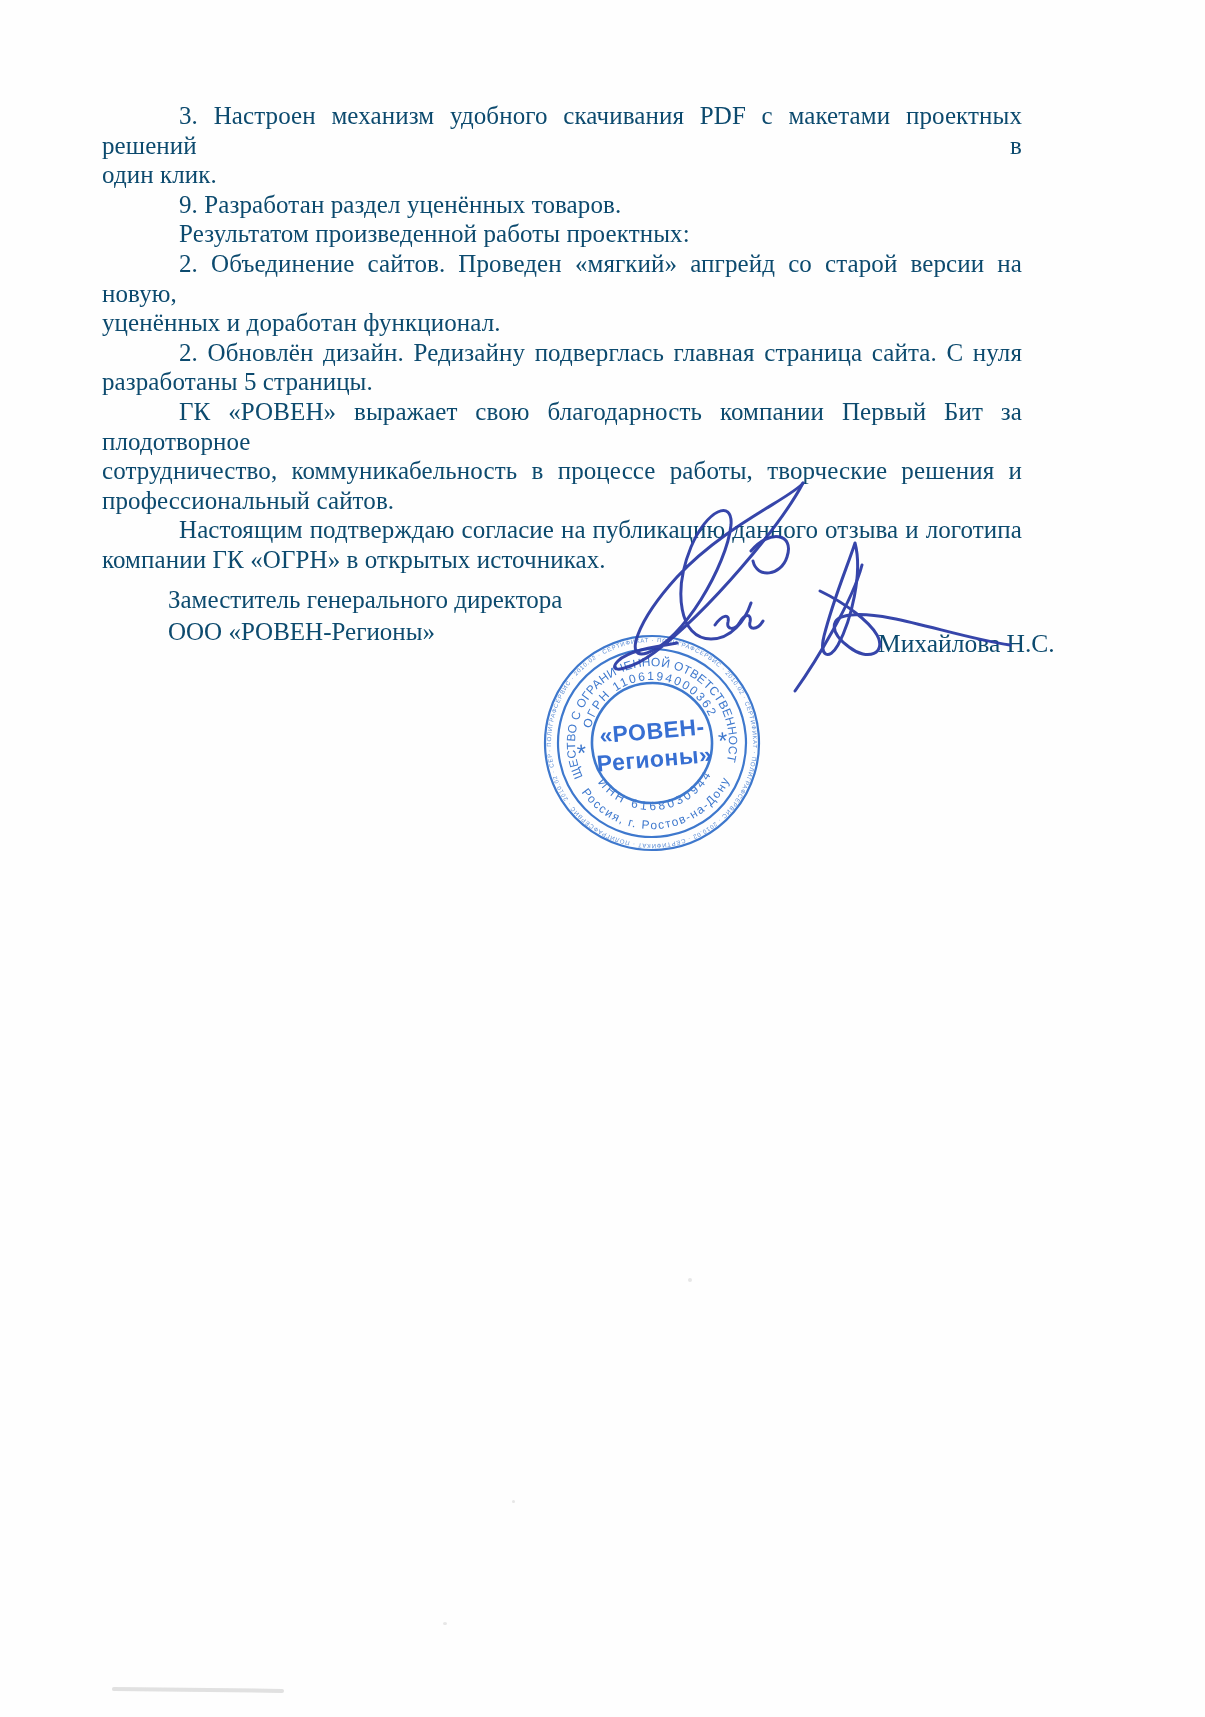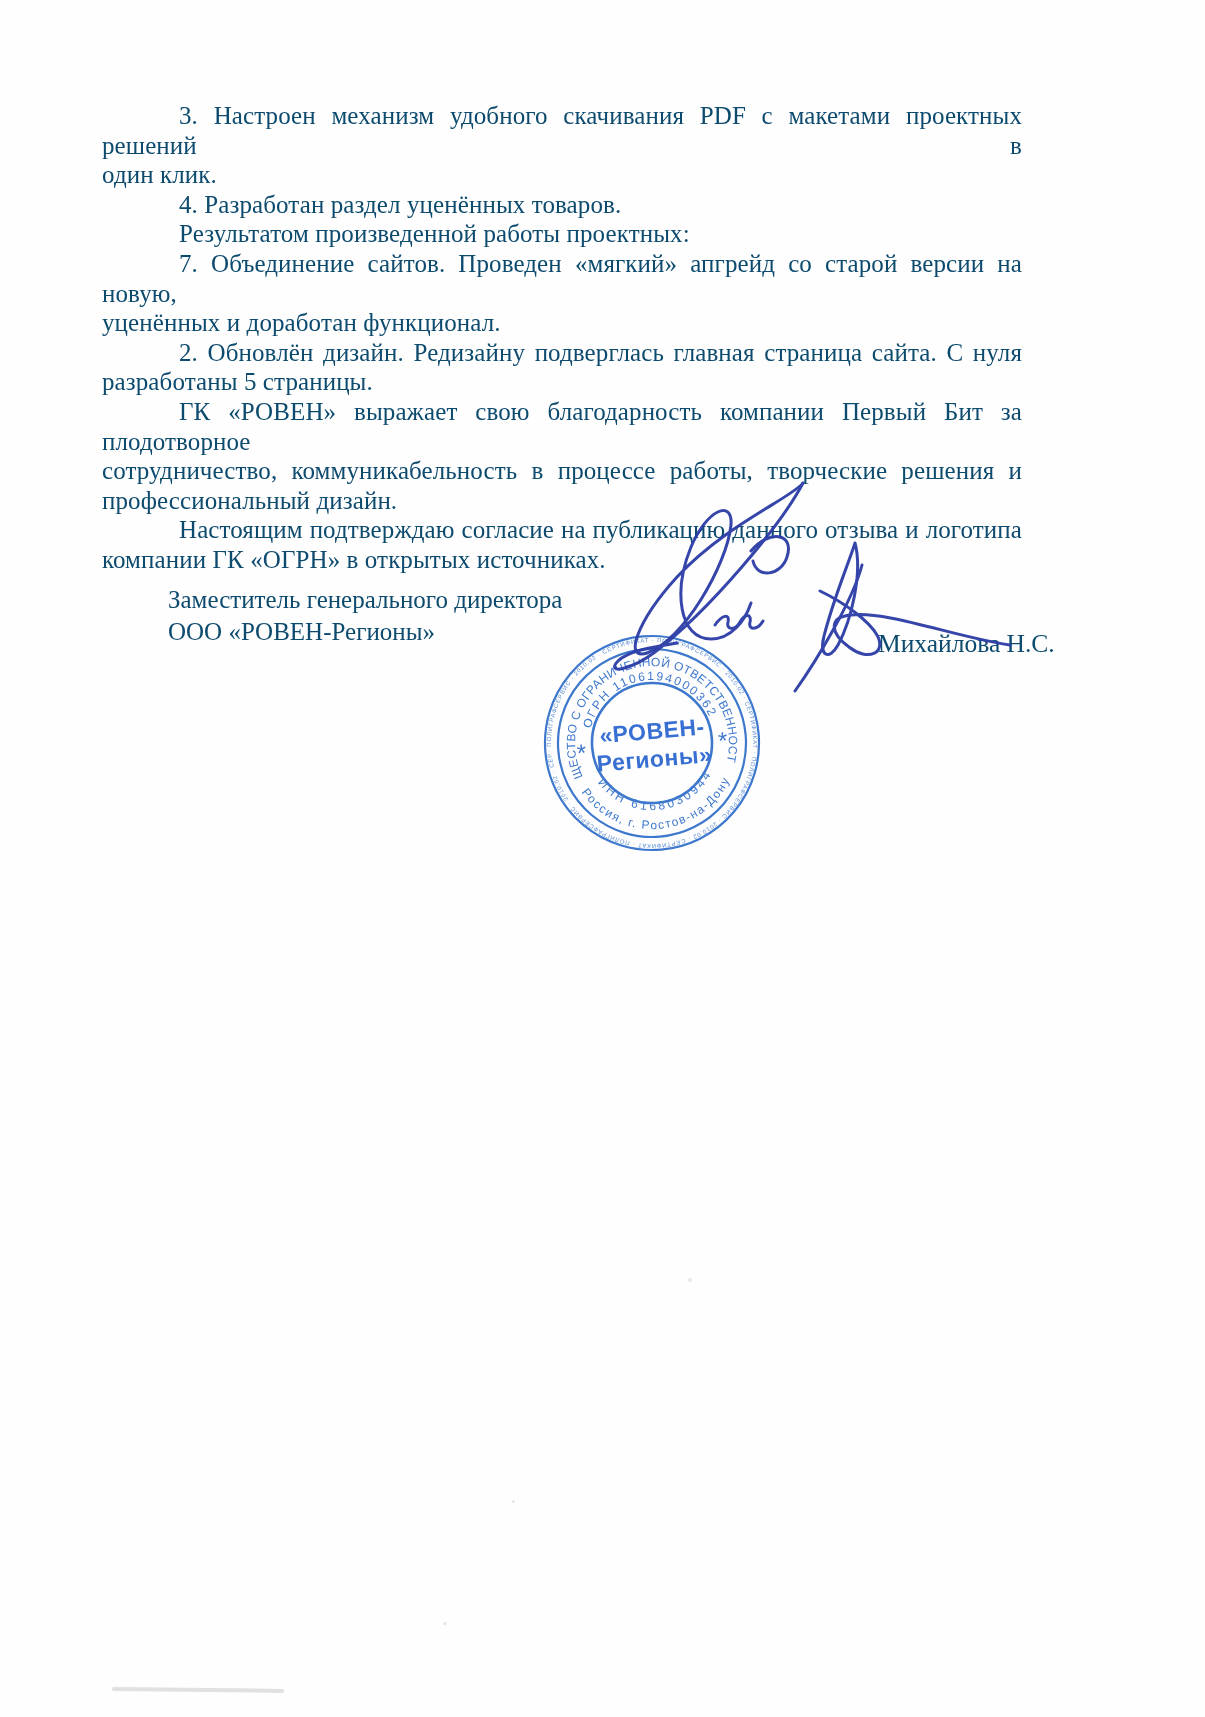--- a/index.html
+++ b/index.html
@@ -50,29 +50,29 @@
   .speck.s3{left:443px;top:1622px;width:4px;height:3px;}
 </style>
 </head>
 <body>
 
 <div class="page">
 
   <div class="doc-body">
       <div class="line indent justify">3. Настроен механизм удобного скачивания PDF с макетами проектных решений в</div>
       <div class="line">один клик.</div>
-      <div class="line indent">4. Разработан раздел уценённых товаров.</div>
+      <div class="line indent">9. Разработан раздел уценённых товаров.</div>
       <div class="line indent">Результатом произведенной работы проектных:</div>
-      <div class="line indent justify">7. Объединение сайтов. Проведен «мягкий» апгрейд со старой версии на новую,</div>
+      <div class="line indent justify">2. Объединение сайтов. Проведен «мягкий» апгрейд со старой версии на новую,</div>
       <div class="line">уценённых и доработан функционал.</div>
       <div class="line indent justify">2. Обновлён дизайн. Редизайну подверглась главная страница сайта. С нуля</div>
       <div class="line">разработаны 5 страницы.</div>
       <div class="line indent justify">ГК «РОВЕН» выражает свою благодарность компании Первый Бит за плодотворное</div>
       <div class="line justify">сотрудничество, коммуникабельность в процессе работы, творческие решения и</div>
-      <div class="line">профессиональный дизайн.</div>
+      <div class="line">профессиональный сайтов.</div>
       <div class="line indent justify">Настоящим подтверждаю согласие на публикацию данного отзыва и логотипа</div>
       <div class="line">компании ГК «ОГРН» в открытых источниках.</div>
     </div>
 
   <div class="officer">
     <div>Заместитель генерального директора</div>
     <div>ООО «РОВЕН-Регионы»</div>
   </div>
 
   <div class="signer-name">Михайлова Н.С.</div>

